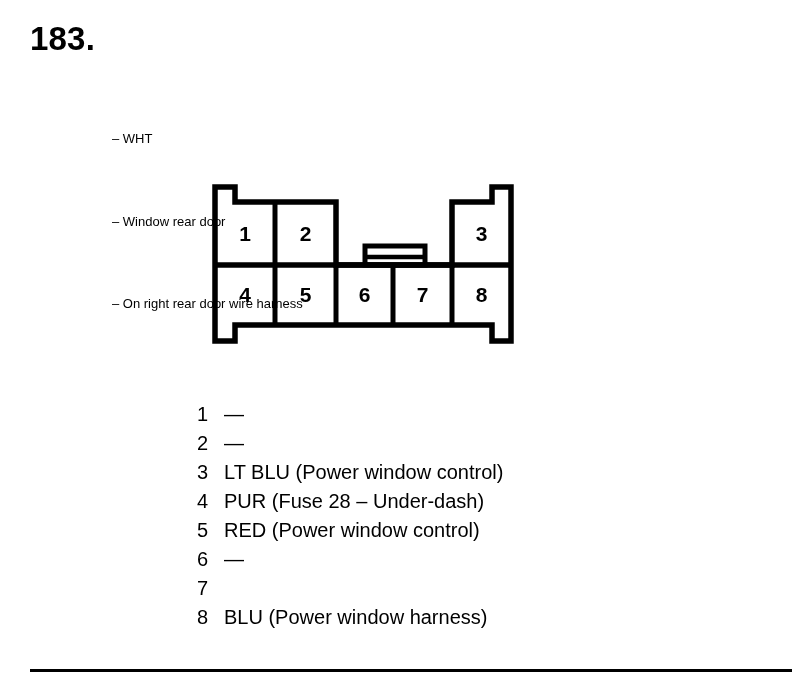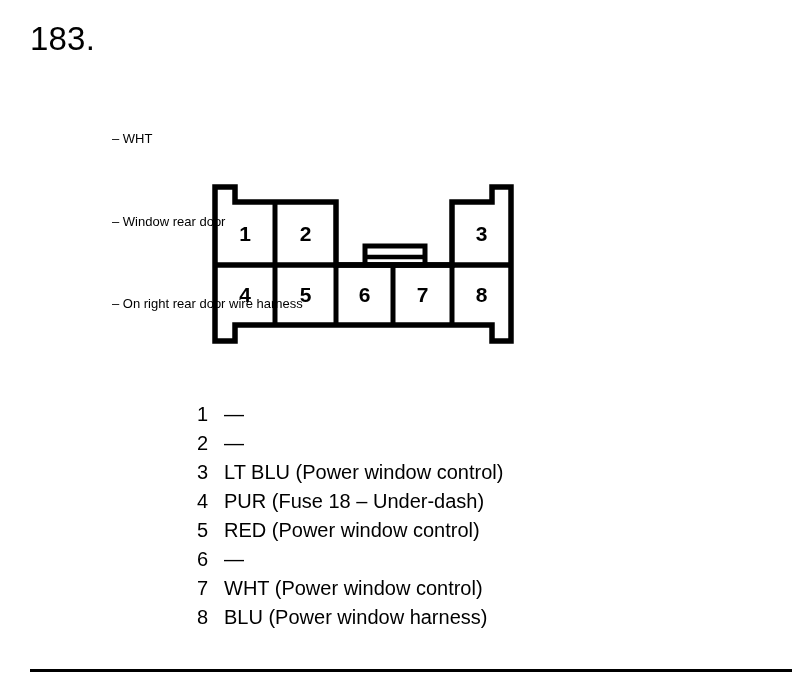--- a/index.html
+++ b/index.html
@@ -15,21 +15,21 @@
     color: #000000;
     font-family: "Liberation Sans", sans-serif;
     overflow: hidden;
   }
   .heading {
     position: absolute;
     left: 30px;
     top: 20px;
     display: flex;
     font-size: 33px;
-    font-weight: normal;
+    font-weight: bold;
     white-space: nowrap;
     letter-spacing: 0.2px;
   }
   .heading-num {
     display: inline-block;
     width: 64px;
   }
   .notes {
     position: absolute;
     left: 112px;
@@ -134,33 +134,32 @@
     <div class="pin-row">
       <span class="pin-num">2</span>
       <span class="pin-desc">—</span>
     </div>
     <div class="pin-row">
       <span class="pin-num">3</span>
       <span class="pin-desc">LT BLU (Power window control)</span>
     </div>
     <div class="pin-row">
       <span class="pin-num">4</span>
-      <span class="pin-desc">PUR (Fuse 18 – Under-dash)</span>
+      <span class="pin-desc">PUR (Fuse 28 – Under-dash)</span>
     </div>
     <div class="pin-row">
       <span class="pin-num">5</span>
       <span class="pin-desc">RED (Power window control)</span>
     </div>
     <div class="pin-row">
       <span class="pin-num">6</span>
       <span class="pin-desc">—</span>
     </div>
     <div class="pin-row">
       <span class="pin-num">7</span>
-      <span class="pin-desc">WHT (Power window control)</span>
     </div>
     <div class="pin-row">
       <span class="pin-num">8</span>
       <span class="pin-desc">BLU (Power window harness)</span>
     </div>
   </div>
 
   <div class="bottom-rule"></div>
 
 </div>

